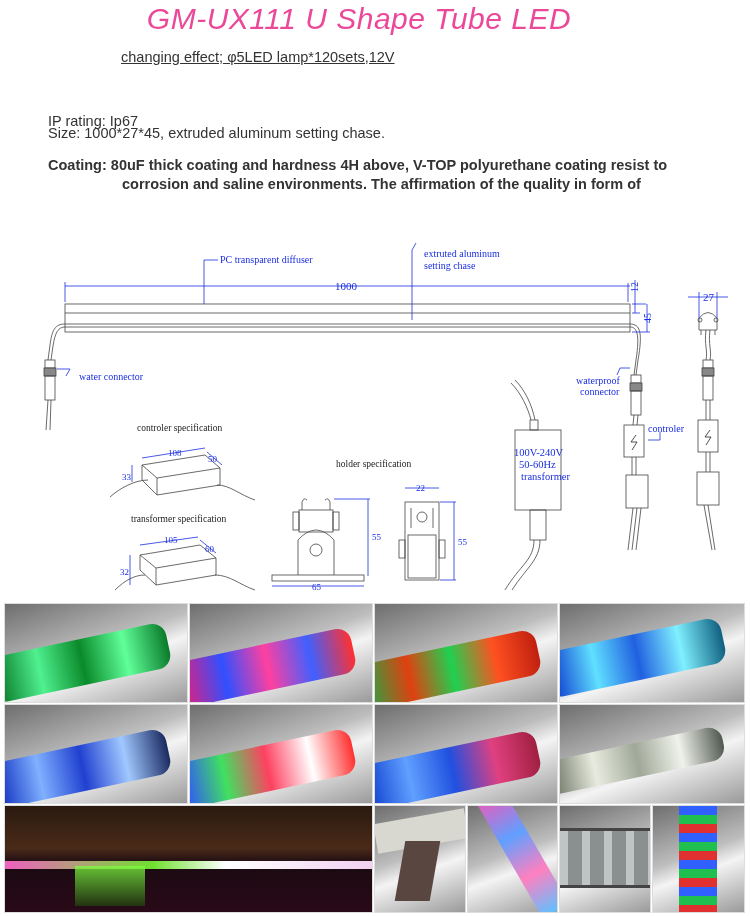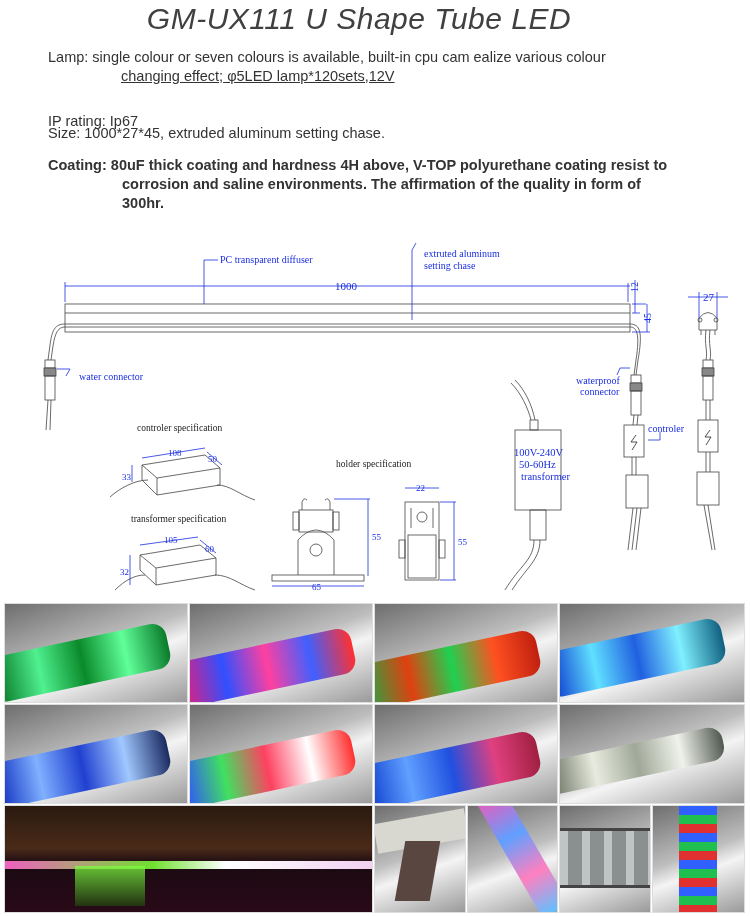--- a/index.html
+++ b/index.html
@@ -1,45 +1,43 @@
 <!DOCTYPE html>
 <html><head>
 <meta charset="utf-8">
 <style>
   * { box-sizing: border-box; margin: 0; padding: 0; }
   body { width: 750px; height: 916px; background: #ffffff; position: relative; overflow: hidden; font-family: "DejaVu Sans", sans-serif; }
-  .title { position: absolute; top: 2px; left: 0; width: 718px; text-align: center; color: #404040; font-style: italic; font-size: 30px; letter-spacing: 0.5px; font-family: "Liberation Sans", sans-serif; }
+  .title { position: absolute; top: 2px; left: 0; width: 718px; text-align: center; color: #ec4899; font-style: italic; font-size: 30px; letter-spacing: 0.5px; font-family: "Liberation Sans", sans-serif; }
   .spec { position: absolute; left: 48px; font-size: 14.5px; color: #333; font-family: "Liberation Sans", sans-serif; line-height: 19px; }
   .spec .cont { padding-left: 74px; }
   .spec .cont2 { padding-left: 73px; text-decoration: underline; }
   svg text { font-family: "Liberation Serif", serif; }
   .photos { position: absolute; left: 4px; top: 603px; width: 742px; height: 311px; }
   .ph { position: absolute; overflow: hidden; background: linear-gradient(160deg, #6e6e6e 0%, #bdbdbd 45%, #f4f4f4 60%, #9a9a9a 100%); border: 1px solid #ddd; }
   .tube { position: absolute; left: -10px; width: 175px; height: 46px; border-radius: 6px 14px 14px 6px; transform: rotate(-12deg); }
   .night { background: linear-gradient(180deg, #2a1a10 0%, #4a2a18 40%, #1a0a12 55%, #2a0a18 100%); }
 </style>
 </head>
 <body>
 
 <div class="title">GM-UX111 U Shape Tube LED</div>
 
 <div class="spec" style="top:48px;">
-  <div><span>Lamp:</span> <span>single colour or seven colours is available, built-in cpu cam ealize various colour</span></div>
   <div class="cont2">changing effect;  φ5LED lamp*120sets,12V</div>
 </div>
 <div class="spec" style="top:100px;margin-top:24px;">
   <span>Size:</span> <span>1000*27*45, extruded aluminum setting chase.</span>
 </div>
 <div class="spec" style="top:112px;">
   <span>IP rating:</span> <span>Ip67</span>
 </div>
 <div class="spec" style="top:156px;font-weight:bold;">
   <div><span>Coating:</span> <span>80uF thick coating and hardness 4H above, V-TOP polyurethane coating resist to</span></div>
   <div class="cont">corrosion and saline environments.  The affirmation of the quality in form of</div>
-  <div class="cont">300hr.</div>
 </div>
 
 <svg style="position:absolute;left:0;top:235px;" width="750" height="365" viewBox="0 235 750 365">
   <g stroke="#444" stroke-width="0.8" fill="none">
 
     <rect x="65" y="304" width="565" height="28"></rect>
     <line x1="65" y1="313" x2="630" y2="313"></line>
     <line x1="65" y1="324" x2="630" y2="324"></line>
     <line x1="65" y1="327" x2="630" y2="327"></line>
 

